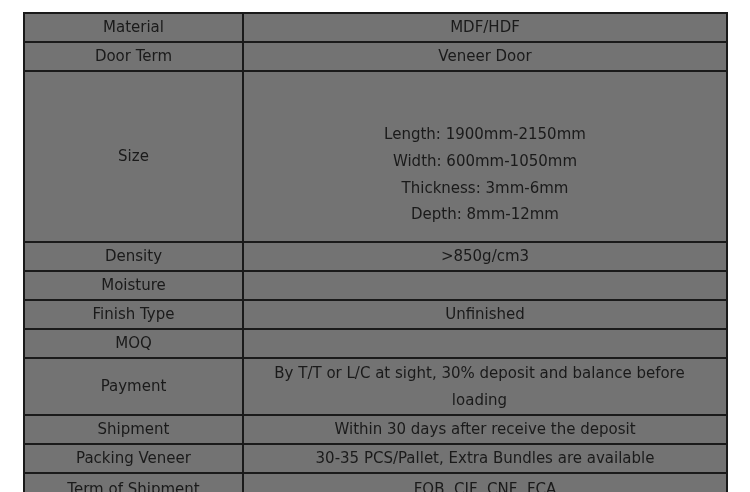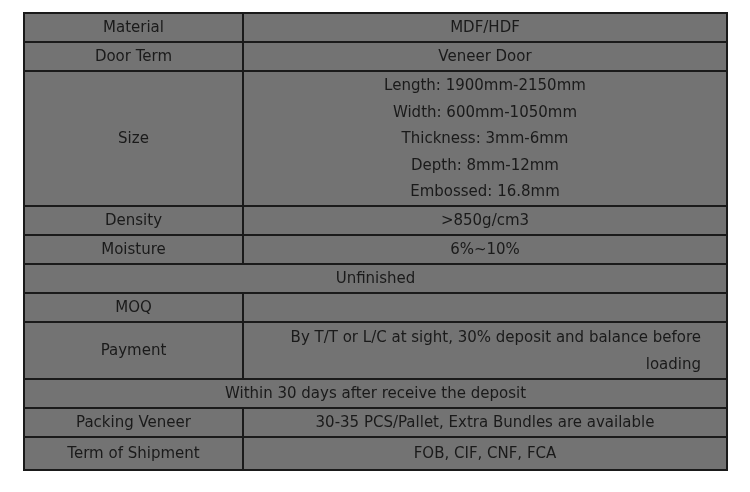--- a/index.html
+++ b/index.html
@@ -49,28 +49,29 @@
   .cell.value {
     flex: 1;
     padding: 0 24px;
     box-sizing: border-box;
   }
   .row-normal .cell { min-height: 26px; }
   .row-size .cell { min-height: 133px; }
   .row-size .cell.value {
     flex-direction: column;
     justify-content: center;
+    margin-top: 36px;
   }
   .row-size .size-line {
     line-height: 26.6px;
   }
   .row-payment .cell { min-height: 55px; }
   .row-payment .cell.value {
     justify-content: flex-start;
-    text-align: right;
+    text-align: center;
     padding: 0 25px 0 14px;
   }
   .row-last .cell { min-height: 31px; text-align: right; }
 </style>
 </head>
 <body>
 
 <div class="page">
   <div class="spec-table">
 
@@ -84,48 +85,48 @@
       <div class="cell value">Veneer Door</div>
     </div>
 
     <div class="row row-size">
       <div class="cell label">Size</div>
       <div class="cell value">
         <div class="size-line">Length: 1900mm-2150mm</div>
         <div class="size-line">Width: 600mm-1050mm</div>
         <div class="size-line">Thickness: 3mm-6mm</div>
         <div class="size-line">Depth: 8mm-12mm</div>
-        <div class="size-line">Embossed: 16.8mm</div>
       </div>
     </div>
 
     <div class="row row-normal">
       <div class="cell label">Density</div>
       <div class="cell value">&gt;850g/cm3</div>
     </div>
 
     <div class="row row-normal">
       <div class="cell label">Moisture</div>
-      <div class="cell value">6%~10%</div>
     </div>
 
     <div class="row row-normal">
+      <div class="cell label">Finish Type</div>
       <div class="cell value">Unfinished</div>
     </div>
 
     <div class="row row-normal">
       <div class="cell label">MOQ</div>
     </div>
 
     <div class="row row-payment">
       <div class="cell label">Payment</div>
       <div class="cell value">By T/T or L/C at sight, 30% deposit and balance before loading</div>
     </div>
 
     <div class="row row-normal">
+      <div class="cell label">Shipment</div>
       <div class="cell value">Within 30 days after receive the deposit</div>
     </div>
 
     <div class="row row-normal">
       <div class="cell label">Packing Veneer</div>
       <div class="cell value">30-35 PCS/Pallet, Extra Bundles are available</div>
     </div>
 
     <div class="row row-last">
       <div class="cell label">Term of Shipment</div>

